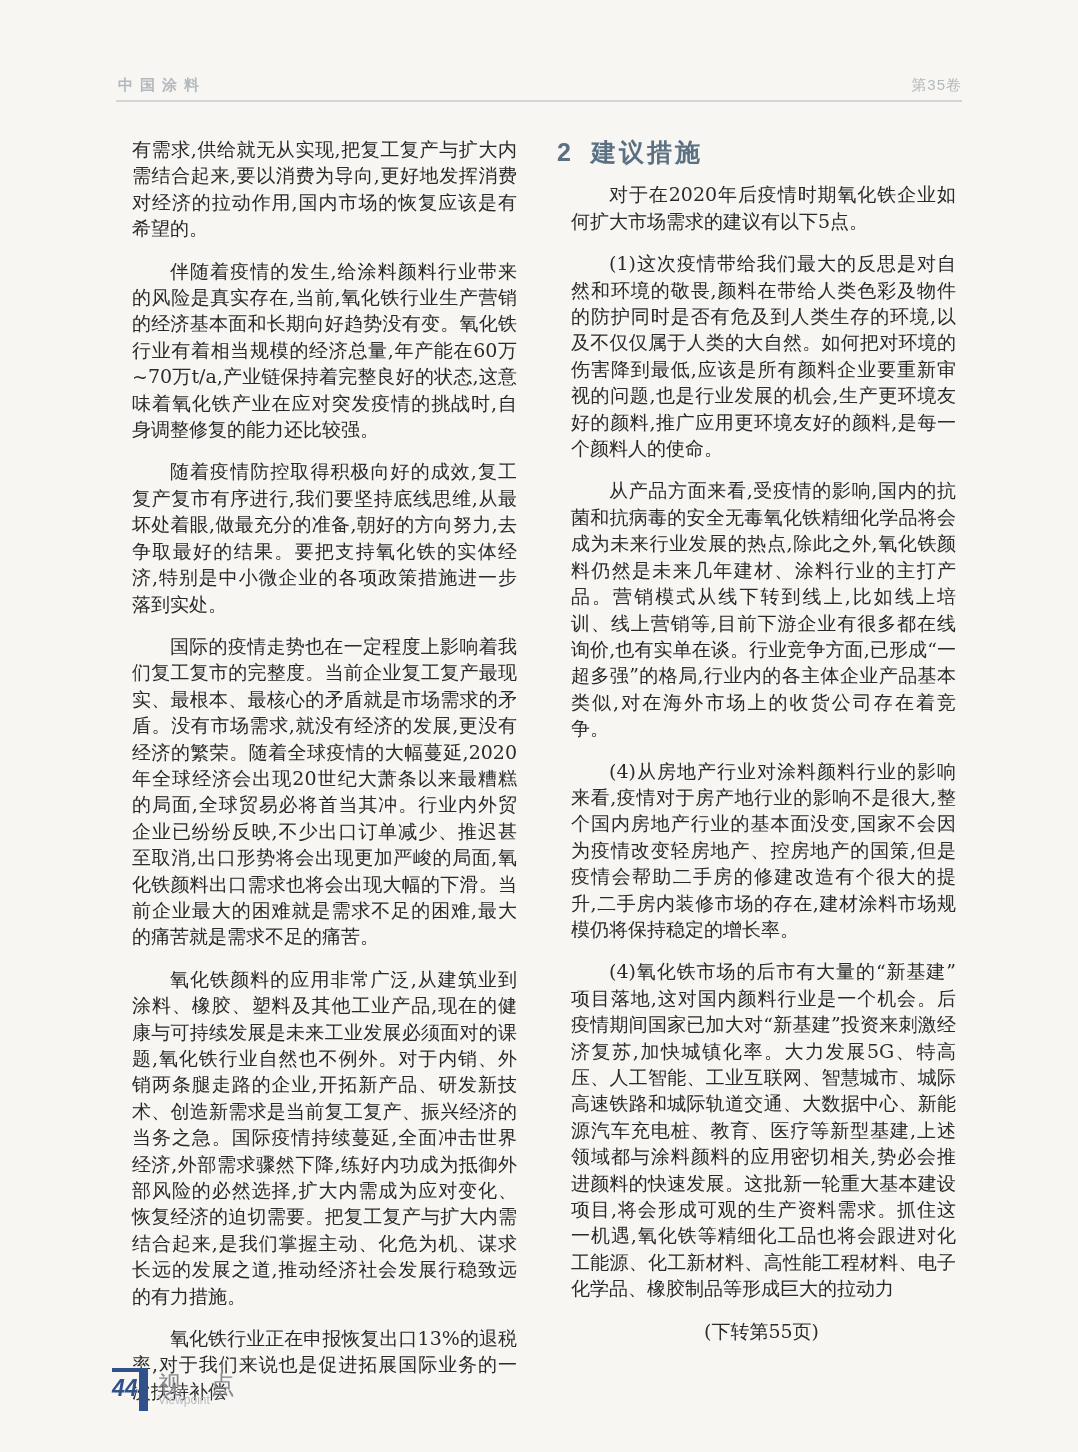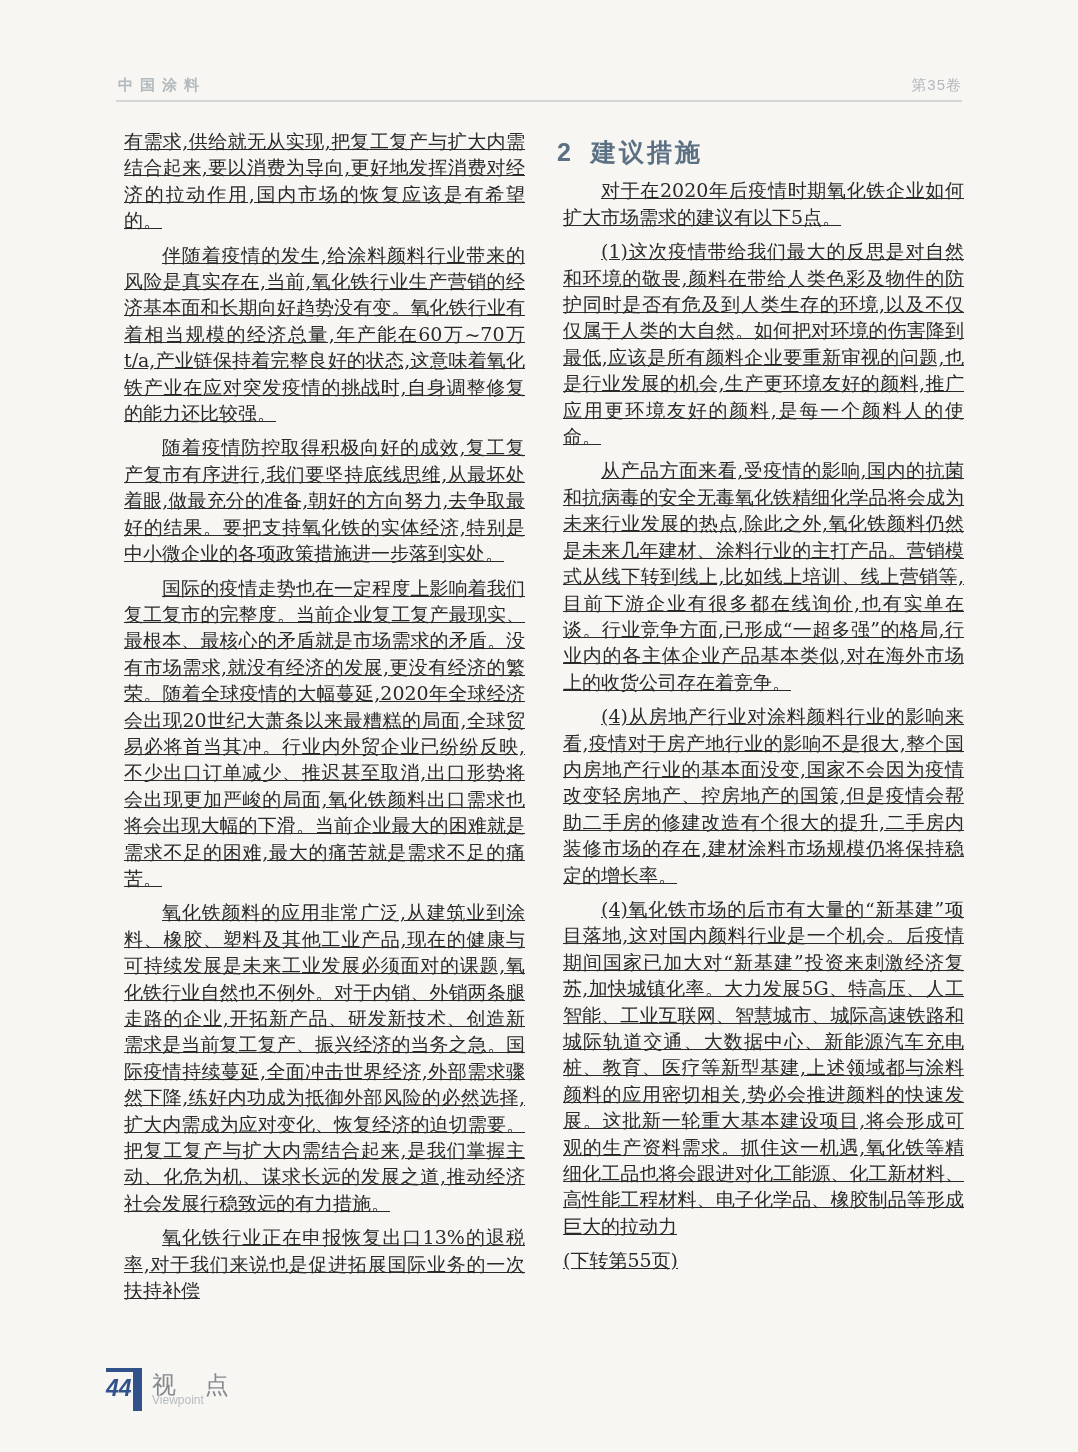--- a/index.html
+++ b/index.html
@@ -23,33 +23,33 @@
   .columns{
     position:absolute;left:116px;top:120px;width:856px;
     display:flex;gap:22px;
   }
   .col{
     width:417px;
     font-size:19px;line-height:26.4px;
     text-align:justify;text-justify:inter-ideograph;
     color:#2a2a2a;
   }
-  .col p{margin:8px;text-indent:2em;text-decoration:underline;}
+  .col p{margin:16px;text-indent:2em;}
   .col p.flush{text-indent:0;}
-  .col p.turn-note{text-indent:0;text-align:left;padding-right:4px;}
+  .col p.turn-note{text-indent:0;text-align:center;padding-right:4px;}
   
   .section-heading{
     display:flex;align-items:baseline;gap:17px;
     margin:19px 0 12px 2px;
     font-family:"Liberation Sans","DejaVu Sans",sans-serif;
     font-size:25px;font-weight:bold;letter-spacing:3px;
     color:#5b7082;text-indent:0;text-align:left;
   }
   
-  .page-footer{position:absolute;left:106px;top:1368px;width:220px;height:56px;}
+  .page-footer{position:absolute;left:112px;top:1368px;width:220px;height:56px;}
   .footer-hbar{position:absolute;left:0;top:0;width:35px;height:4px;background:#31518a;}
   .footer-vbar{position:absolute;left:27px;top:0;width:9px;height:43px;background:#31518a;}
   .page-number{
     position:absolute;left:0;top:7px;
     font-family:"Liberation Sans","DejaVu Sans",sans-serif;
     font-style:italic;font-weight:bold;font-size:23px;color:#31518a;
   }
   .column-label-cn{
     position:absolute;left:46px;top:1px;
     font-family:"Liberation Sans","DejaVu Sans",sans-serif;

